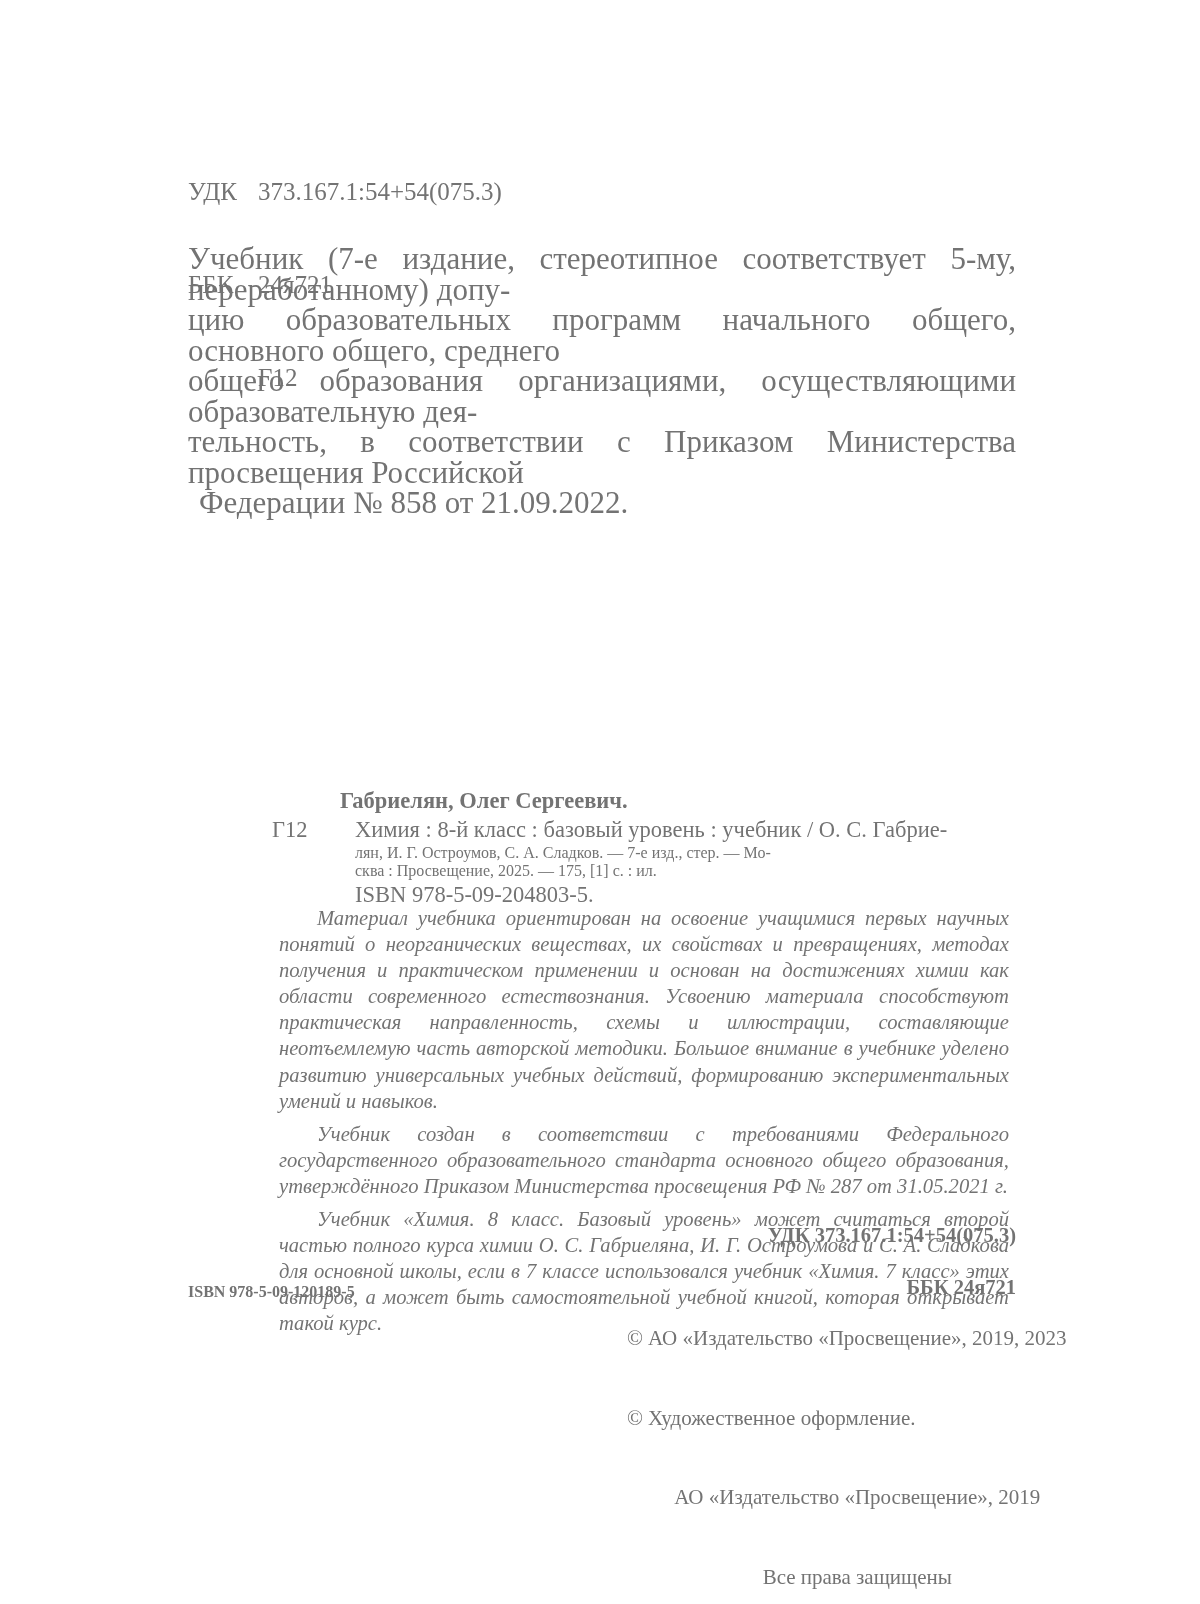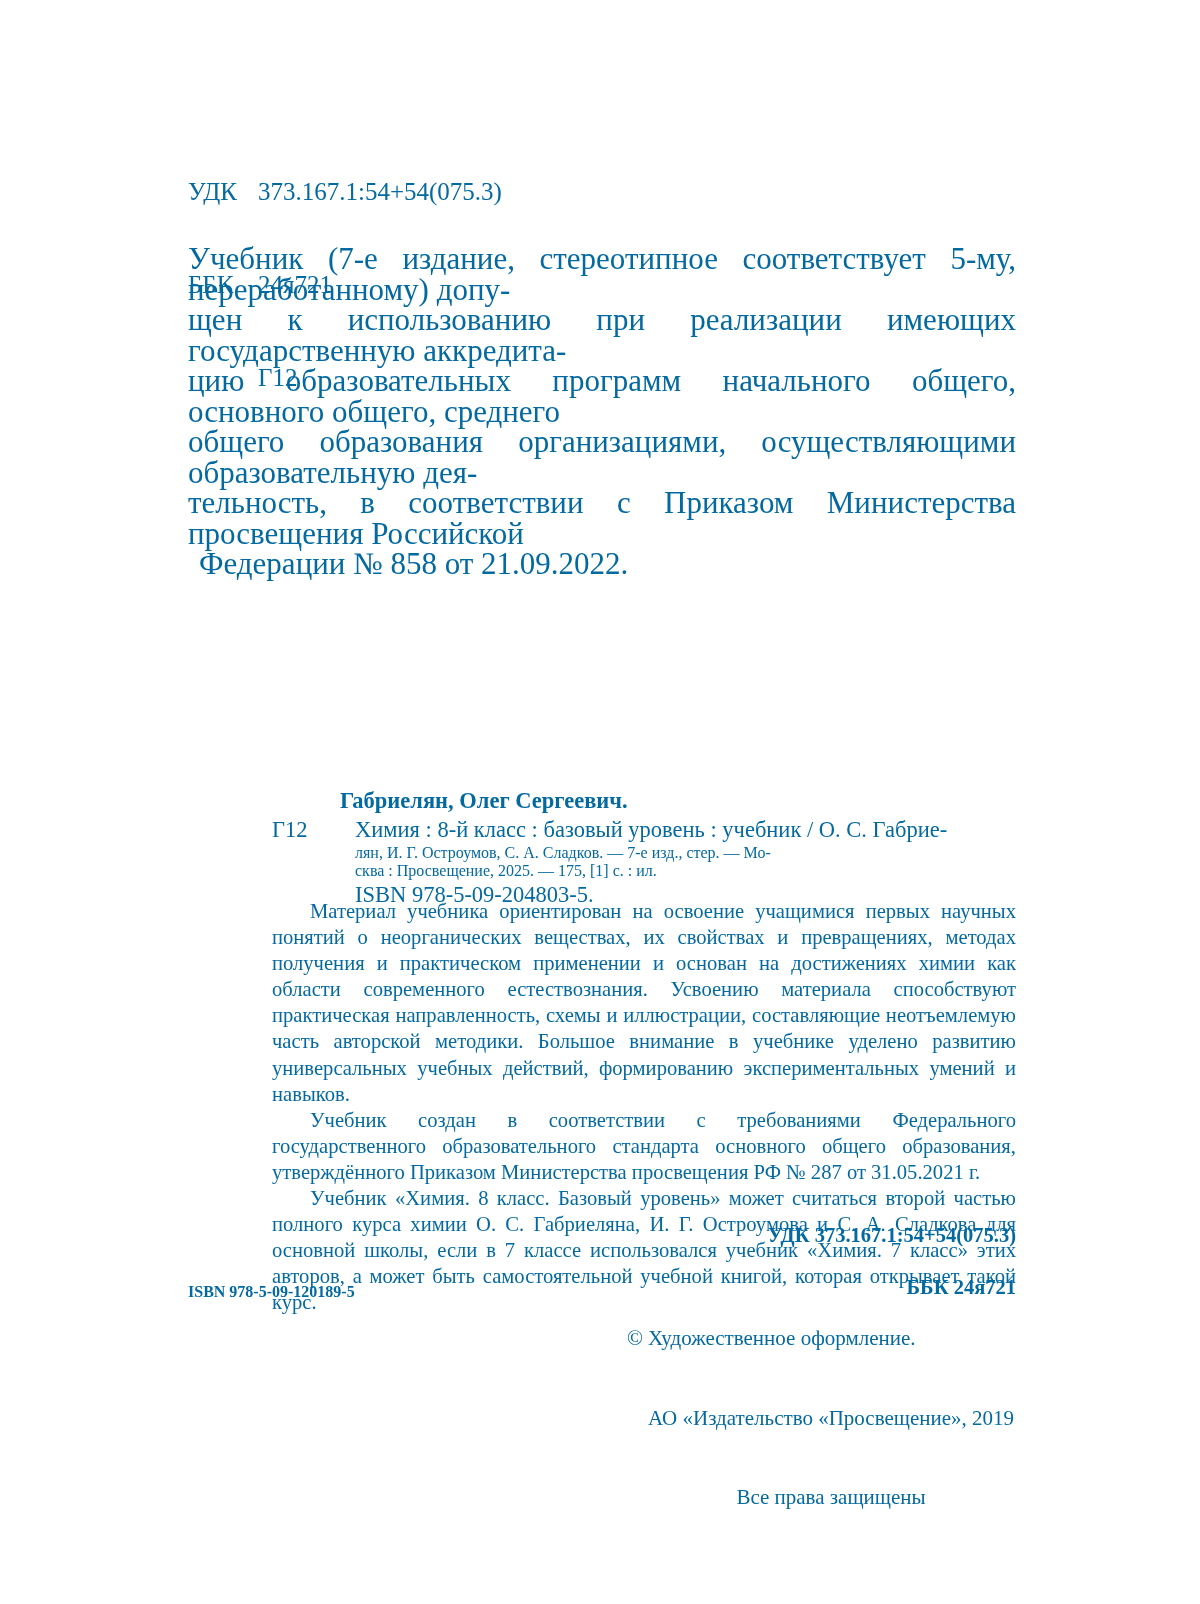--- a/index.html
+++ b/index.html
@@ -6,21 +6,21 @@
   html, body {
     margin: 0;
     padding: 0;
     background: #ffffff;
   }
   .page {
     position: relative;
     width: 1200px;
     height: 1604px;
     background: #ffffff;
-    color: #0369a1;
+    color: #737373;
     font-family: "Liberation Serif", "DejaVu Serif", serif;
     overflow: hidden;
   }
 
   
   .udk-top {
     position: absolute;
     left: 188px;
     top: 114px;
     font-size: 25px;
@@ -90,24 +90,25 @@
   
   .annot {
     position: absolute;
     left: 272px;
     top: 898px;
     width: 744px;
     font-size: 20.6px;
     line-height: 26.1px;
   }
   .annot p {
-    margin: 0;
+    margin: 7px;
     text-indent: 38px;
     text-align: justify;
     text-justify: inter-word;
+    font-style: italic;
   }
 
   
   .udk-bottom {
     position: absolute;
     right: 184px;
     top: 1196px;
     font-size: 20.5px;
     line-height: 26px;
     font-weight: bold;
@@ -145,21 +146,20 @@
 <div class="page">
 
   <div class="udk-top">
     <span class="row"><span class="lbl">УДК</span><span>373.167.1:54+54(075.3)</span></span>
     <span class="row"><span class="lbl">ББК</span><span>24я721</span></span>
     <span class="row g12row"><span class="lbl"></span><span>Г12</span></span>
   </div>
 
   <div class="approval">
     <div>Учебник (7-е издание, стереотипное соответствует 5-му, переработанному) допу-</div>
-    <div>щен к использованию при реализации имеющих государственную аккредита-</div>
     <div>цию образовательных программ начального общего, основного общего, среднего</div>
     <div>общего образования организациями, осуществляющими образовательную дея-</div>
     <div>тельность, в соответствии с Приказом Министерства просвещения Российской</div>
     <div class="last">Федерации № 858 от 21.09.2022.</div>
   </div>
 
   <div class="biblio">
     <div class="author">Габриелян, Олег Сергеевич.</div>
     <div class="title-block">
       <span class="shelfmark">Г12</span>
@@ -177,18 +177,19 @@
   </div>
 
   <div class="udk-bottom">
     <span class="row">УДК 373.167.1:54+54(075.3)</span><br>
     <span class="row">ББК 24я721</span>
   </div>
 
   <div class="footer-isbn">ISBN 978-5-09-120189-5</div>
 
   <div class="copyright">
+    <span class="cline"><span class="mark">©</span><span>АО «Издательство «Просвещение», 2019, 2023</span></span>
     <span class="cline"><span class="mark">©</span><span>Художественное оформление.</span></span>
     <span class="cline indent">АО «Издательство «Просвещение», 2019</span>
     <span class="cline indent">Все права защищены</span>
   </div>
 
 </div>
 
 </body></html>

